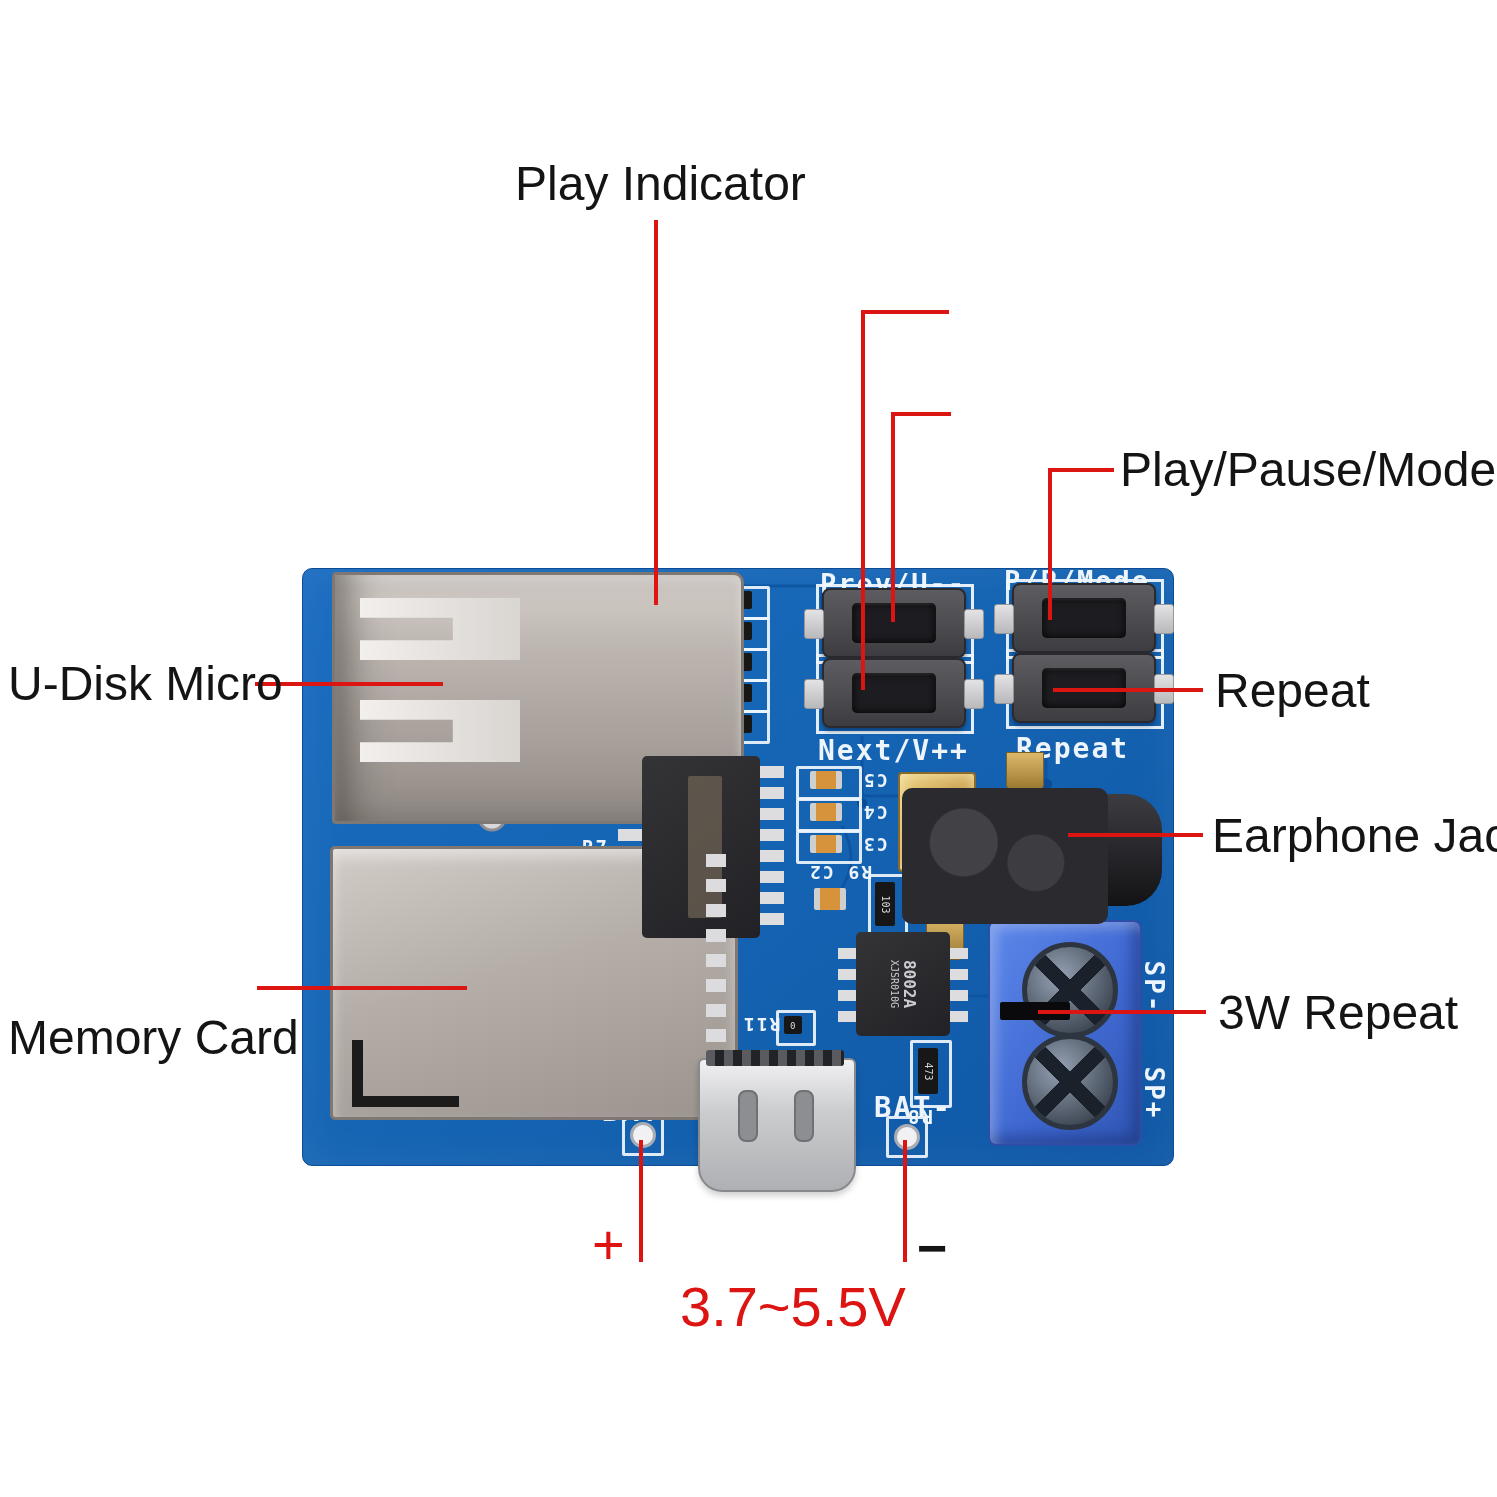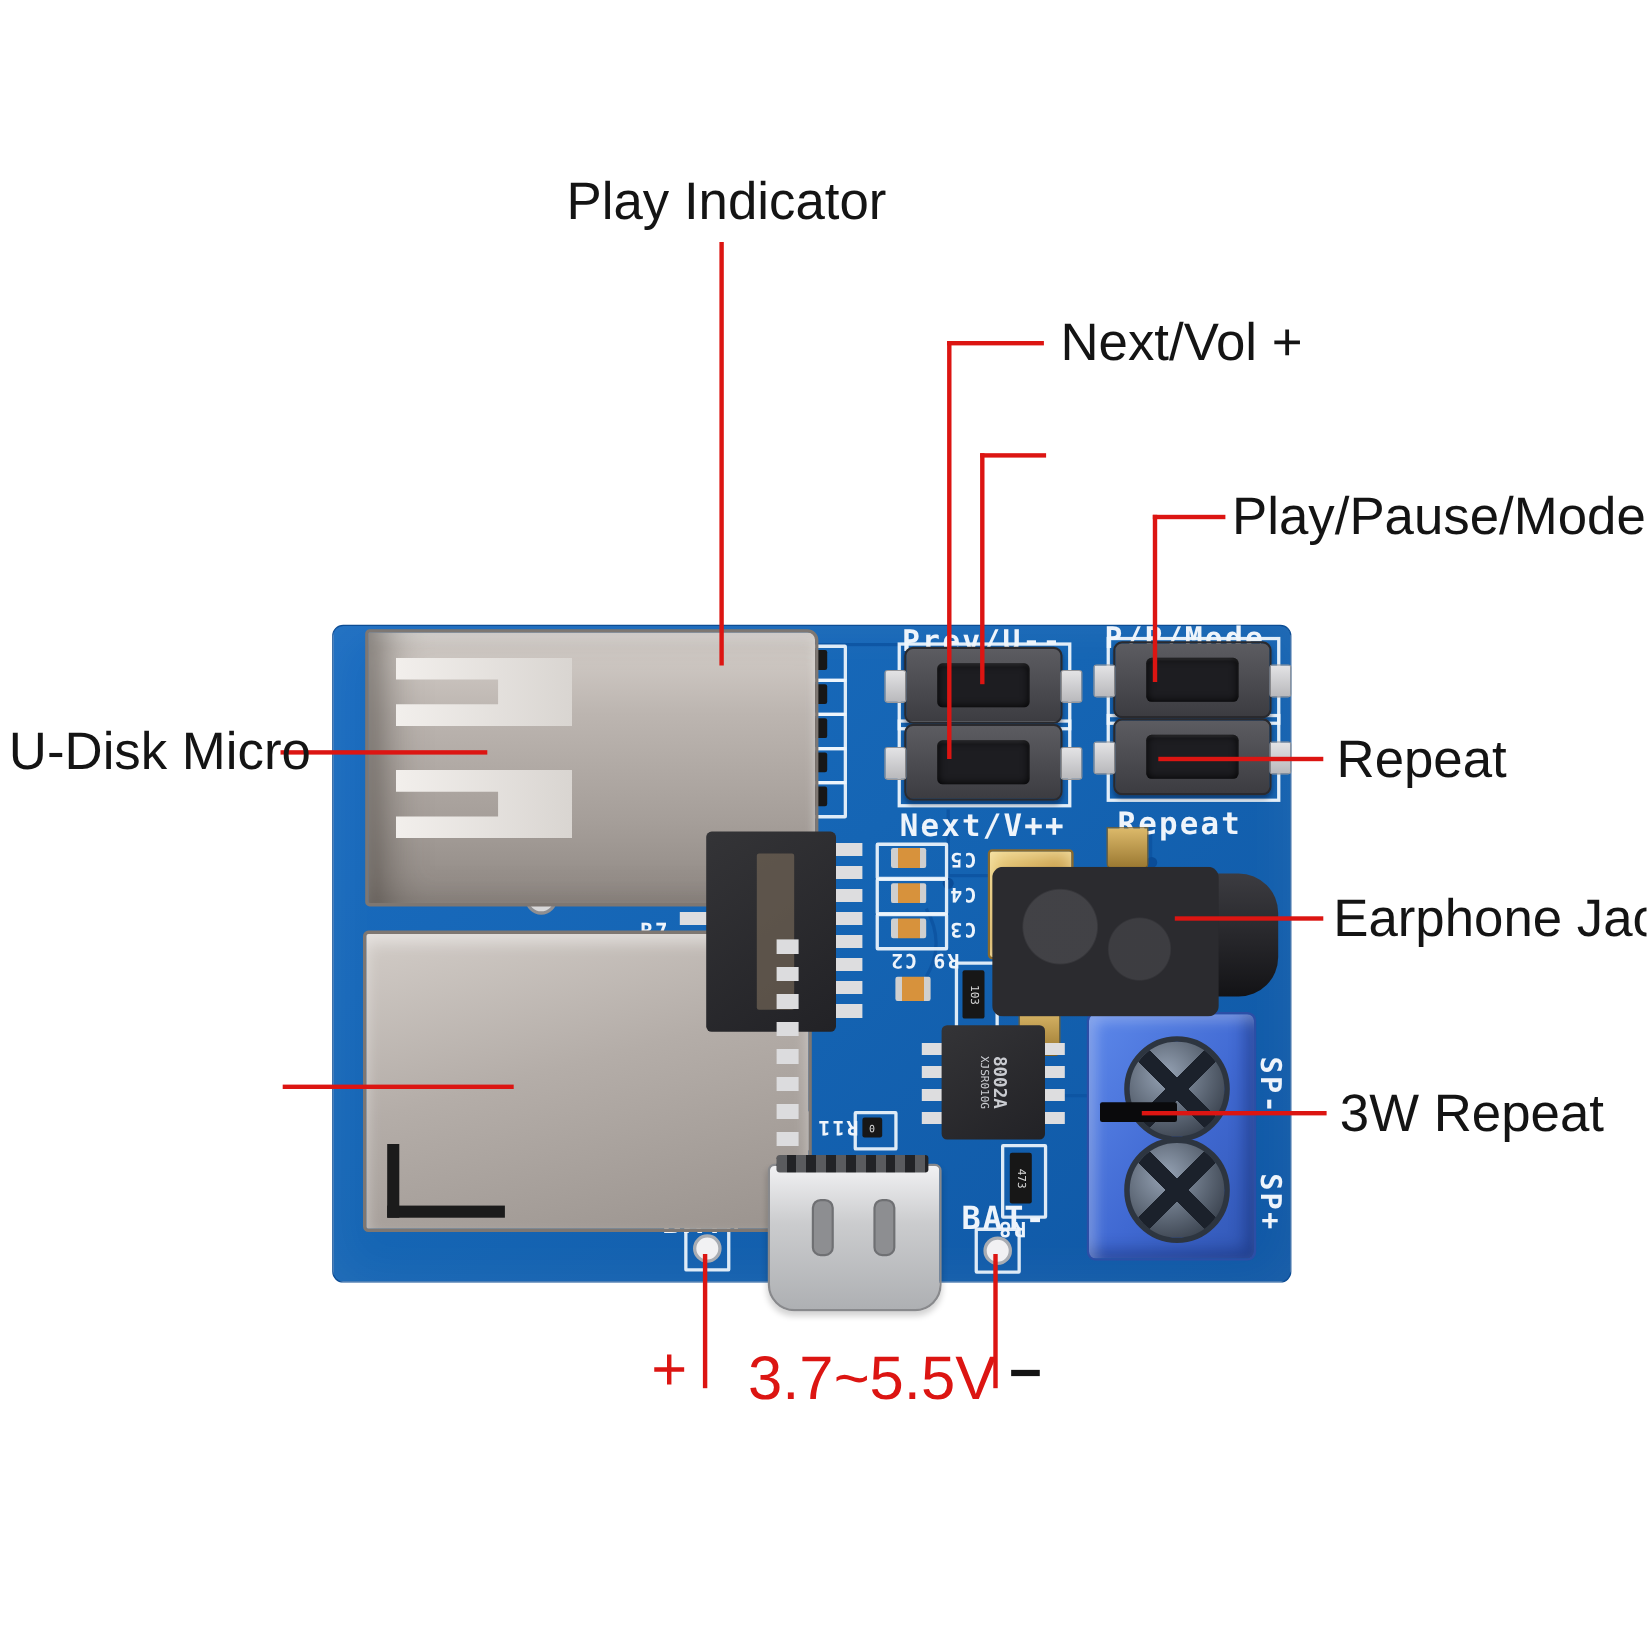--- a/index.html
+++ b/index.html
@@ -304,23 +304,23 @@
   <div class="rline" style="left:1048px;top:468px;width:4px;height:152px;"></div>
   <div class="rline" style="left:1053px;top:688px;width:150px;height:4px;"></div>
   <div class="rline" style="left:1068px;top:833px;width:135px;height:4px;"></div>
   <div class="rline" style="left:1038px;top:1010px;width:168px;height:4px;"></div>
   <div class="rline" style="left:255px;top:682px;width:188px;height:4px;"></div>
   <div class="rline" style="left:257px;top:986px;width:210px;height:4px;"></div>
   <div class="rline" style="left:639px;top:1140px;width:4px;height:122px;"></div>
   <div class="rline" style="left:903px;top:1140px;width:4px;height:122px;"></div>
 
   <div class="lbl" style="left:515px;top:156px;">Play Indicator</div>
-  <div class="lbl" style="left:964px;top:284px;">Next/Vol +</div>
   <div class="lbl" style="left:1120px;top:442px;">Play/Pause/Mode</div>
   <div class="lbl" style="left:1215px;top:663px;">Repeat</div>
   <div class="lbl" style="left:1212px;top:808px;">Earphone Jack</div>
   <div class="lbl" style="left:1218px;top:985px;">3W Repeat</div>
   <div class="lbl" style="left:8px;top:656px;">U-Disk Micro</div>
+  <div class="lbl" style="left:8px;top:1010px;">Memory Card</div>
   <div class="lbl red big" style="left:592px;top:1212px;">+</div>
-  <div class="lbl red big" style="left:680px;top:1220px;">3.7~5.5V</div>
+  <div class="lbl red big" style="left:680px;top:1274px;">3.7~5.5V</div>
   <div class="lbl minus" style="left:917px;top:1218px;">−</div>
 
 </div>
 
 </body></html>

